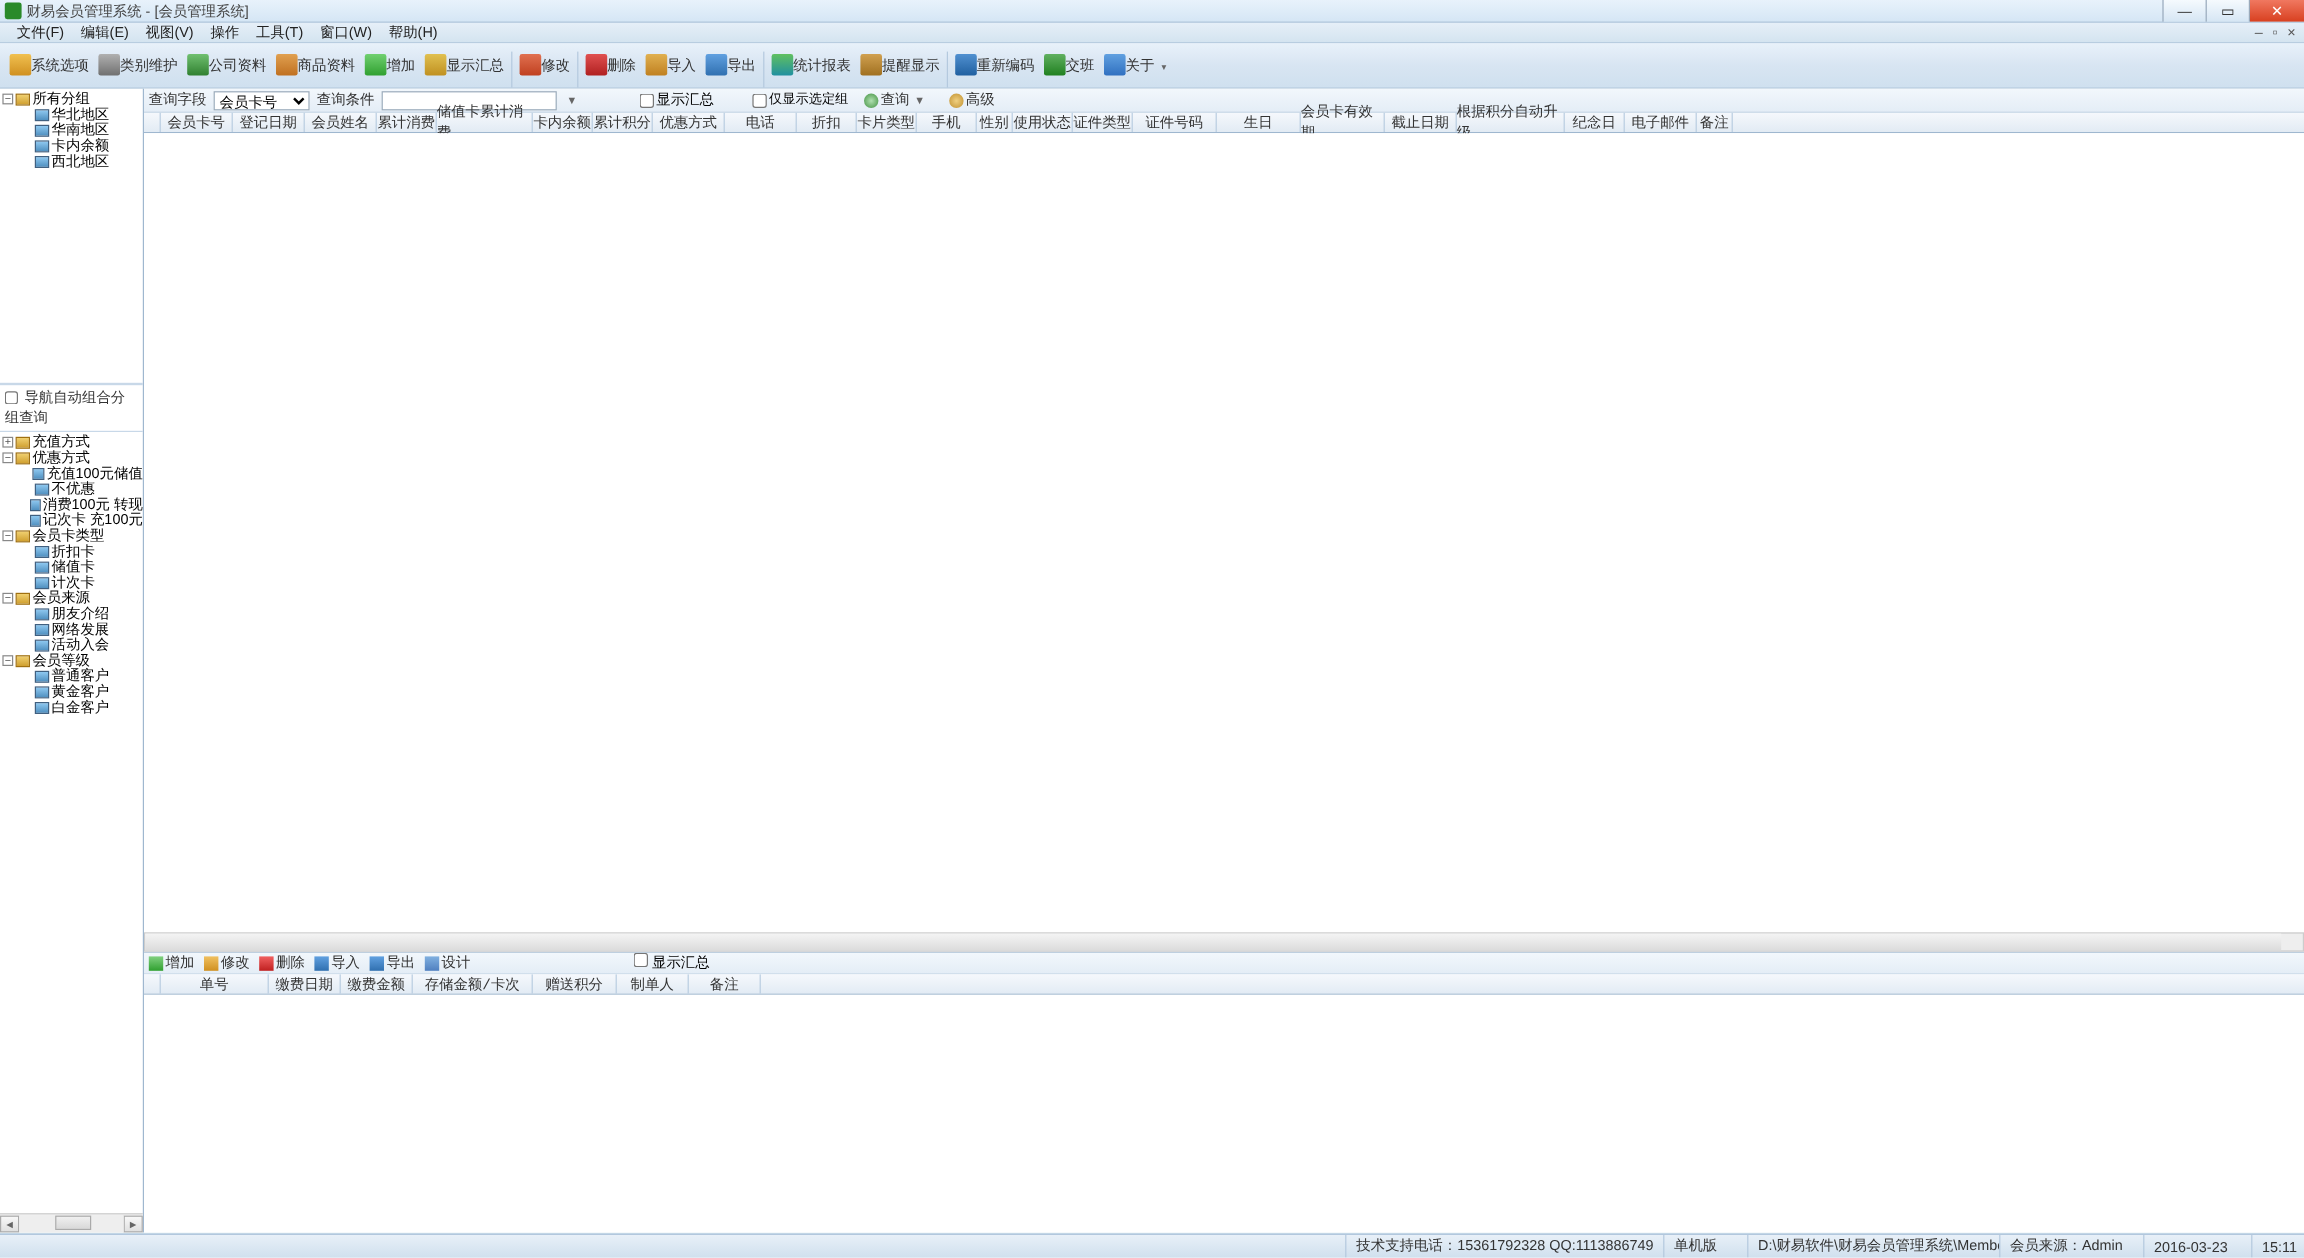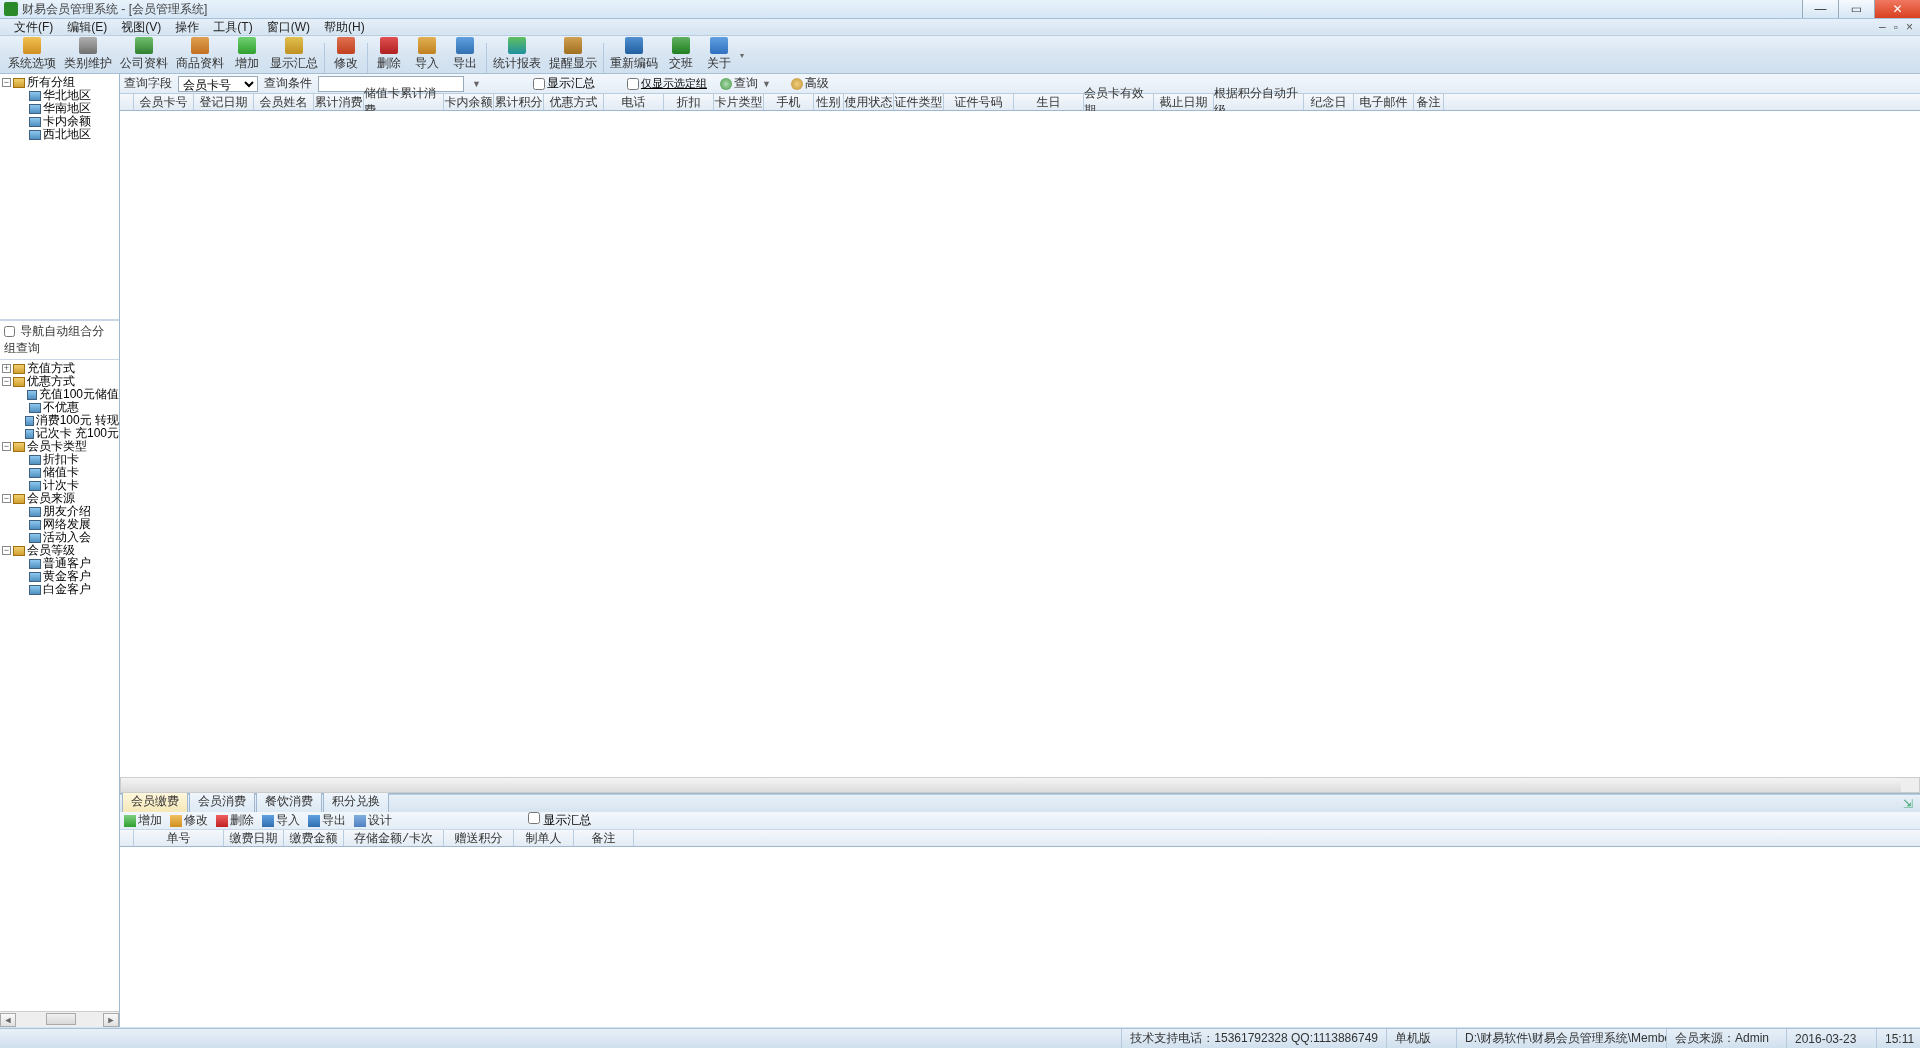--- a/index.html
+++ b/index.html
@@ -14,21 +14,21 @@
 .win-btn.close { background: linear-gradient(#f07860, #d84020); color: #fff; width: 46px; }
 .inner-controls { position: absolute; right: 4px; top: 20px; display: flex; gap: 2px; color: #555; font-size: 11px; align-items: center; }
 .inner-controls span { padding: 0 3px; cursor: default; }
 
 
 .menubar { height: 17px; background: linear-gradient(#e6eff8,#d4e4f0); display: flex; align-items: center; padding-left: 8px; gap: 2px; border-bottom: 1px solid #b8cde0; }
 .menubar .menu-item { padding: 1px 6px; color: #222; }
 
 
 .toolbar { height: 38px; background: linear-gradient(#e8f1fa,#d8e5f2 50%,#cfe0ef); border-bottom: 1px solid #a7bfd6; display: flex; align-items: flex-end; padding: 0 4px; }
-.tool-btn { display: flex; flex-direction: column; align-items: center; justify-content: flex-end; min-width: 38px; height: 36px; padding: 0 4px 1px; color: #333; text-align: center; }
+.tool-btn { display: flex; flex-direction: row; align-items: center; justify-content: flex-end; min-width: 38px; height: 36px; padding: 0 4px 1px; color: #333; text-align: center; }
 .tool-btn .ico { width: 18px; height: 18px; margin-bottom: 1px; border-radius: 2px; }
 .tool-sep { width: 1px; height: 30px; background: #b4c9de; margin: 0 2px; }
 .tool-dd { width: 8px; display:flex; align-items:center; justify-content:center; color:#666; font-size:8px; height: 36px; }
 
 
 .ic-opt{background:linear-gradient(#f0c050,#d09020);} 
 .ic-cat{background:linear-gradient(#b0b0b0,#707070);} 
 .ic-comp{background:linear-gradient(#70c070,#308030);} 
 .ic-goods{background:linear-gradient(#e0a050,#c07020);} 
 .ic-add{background:linear-gradient(#70d070,#30a030);} 
@@ -348,21 +348,21 @@
       <input class="cond" style="">
       <span class="dd-arrow">▼</span>
       <div style="width:40px"></div>
       <div class="chk">
           <input type="checkbox" style="">
           <span>显示汇总</span>
         </div>
       <div style="width:20px"></div>
       <div class="chk">
           <input type="checkbox" style="">
-          <span style="line-height:9px;font-size:11px;text-decoration:underline;">仅显示选定组</span>
+          <span style="line-height:9px;font-size:11px;">仅显示选定组</span>
         </div>
       <div class="sbtn">
           <span class="si si-search"></span>
           <span>查询</span>
           <span class="dd-arrow">▼</span>
         </div>
       <div class="sbtn">
           <span class="si si-adv"></span>
           <span>高级</span>
         </div>
@@ -395,28 +395,20 @@
         <div class="gh" style="width: 30px;">备注</div>
       </div>
     <div class="grid-body"></div>
     <div class="grid-hscroll">
       <div class="track">
           <div class="thumb"></div>
         </div>
     </div>
 
     <div class="detail-pane">
-      <div class="detail-tabs" id="detail-tabs">
-
-        <div class="dtab active">会员缴费</div>
-          <div class="dtab">会员消费</div>
-          <div class="dtab">餐饮消费</div>
-          <div class="dtab">积分兑换</div>
-          <div class="detail-expand">⇲</div>
-      </div>
       <div class="detail-toolbar" id="detail-toolbar">
 
       <div class="dbtn">
             <span class="di di-add"></span>
             <span>增加</span>
           </div>
           <div class="dbtn">
             <span class="di di-edit"></span>
             <span>修改</span>
           </div>

